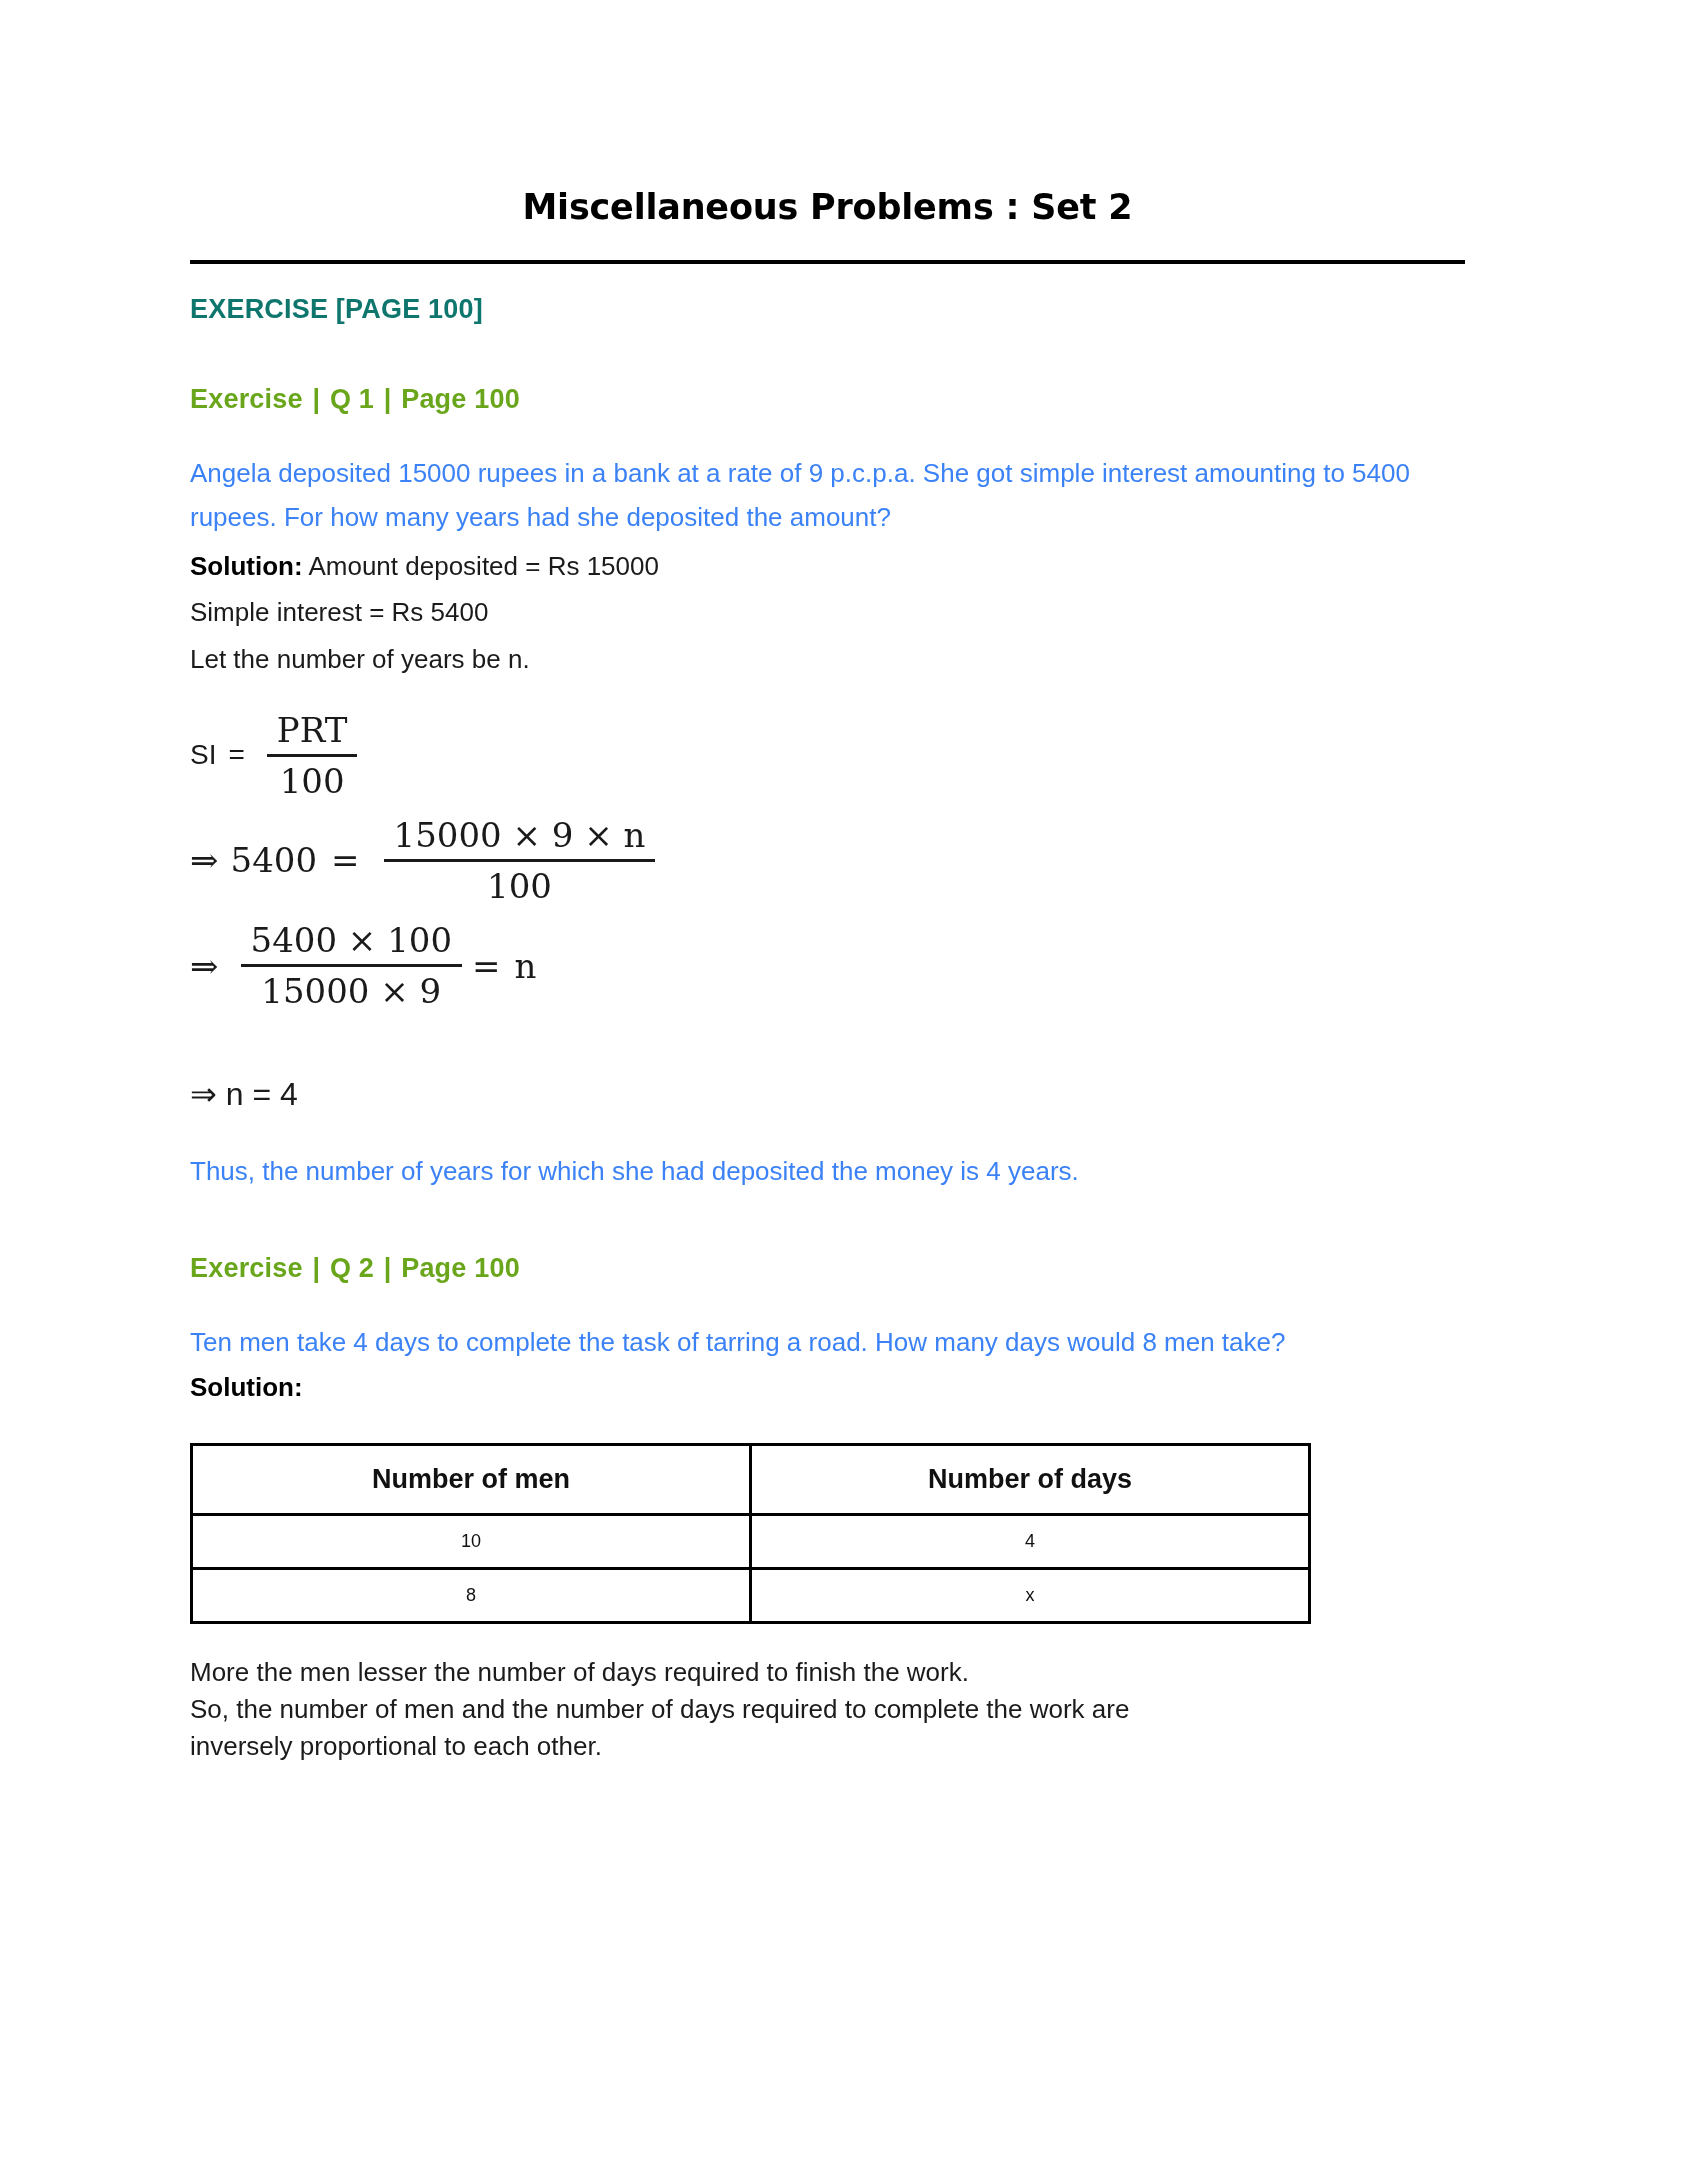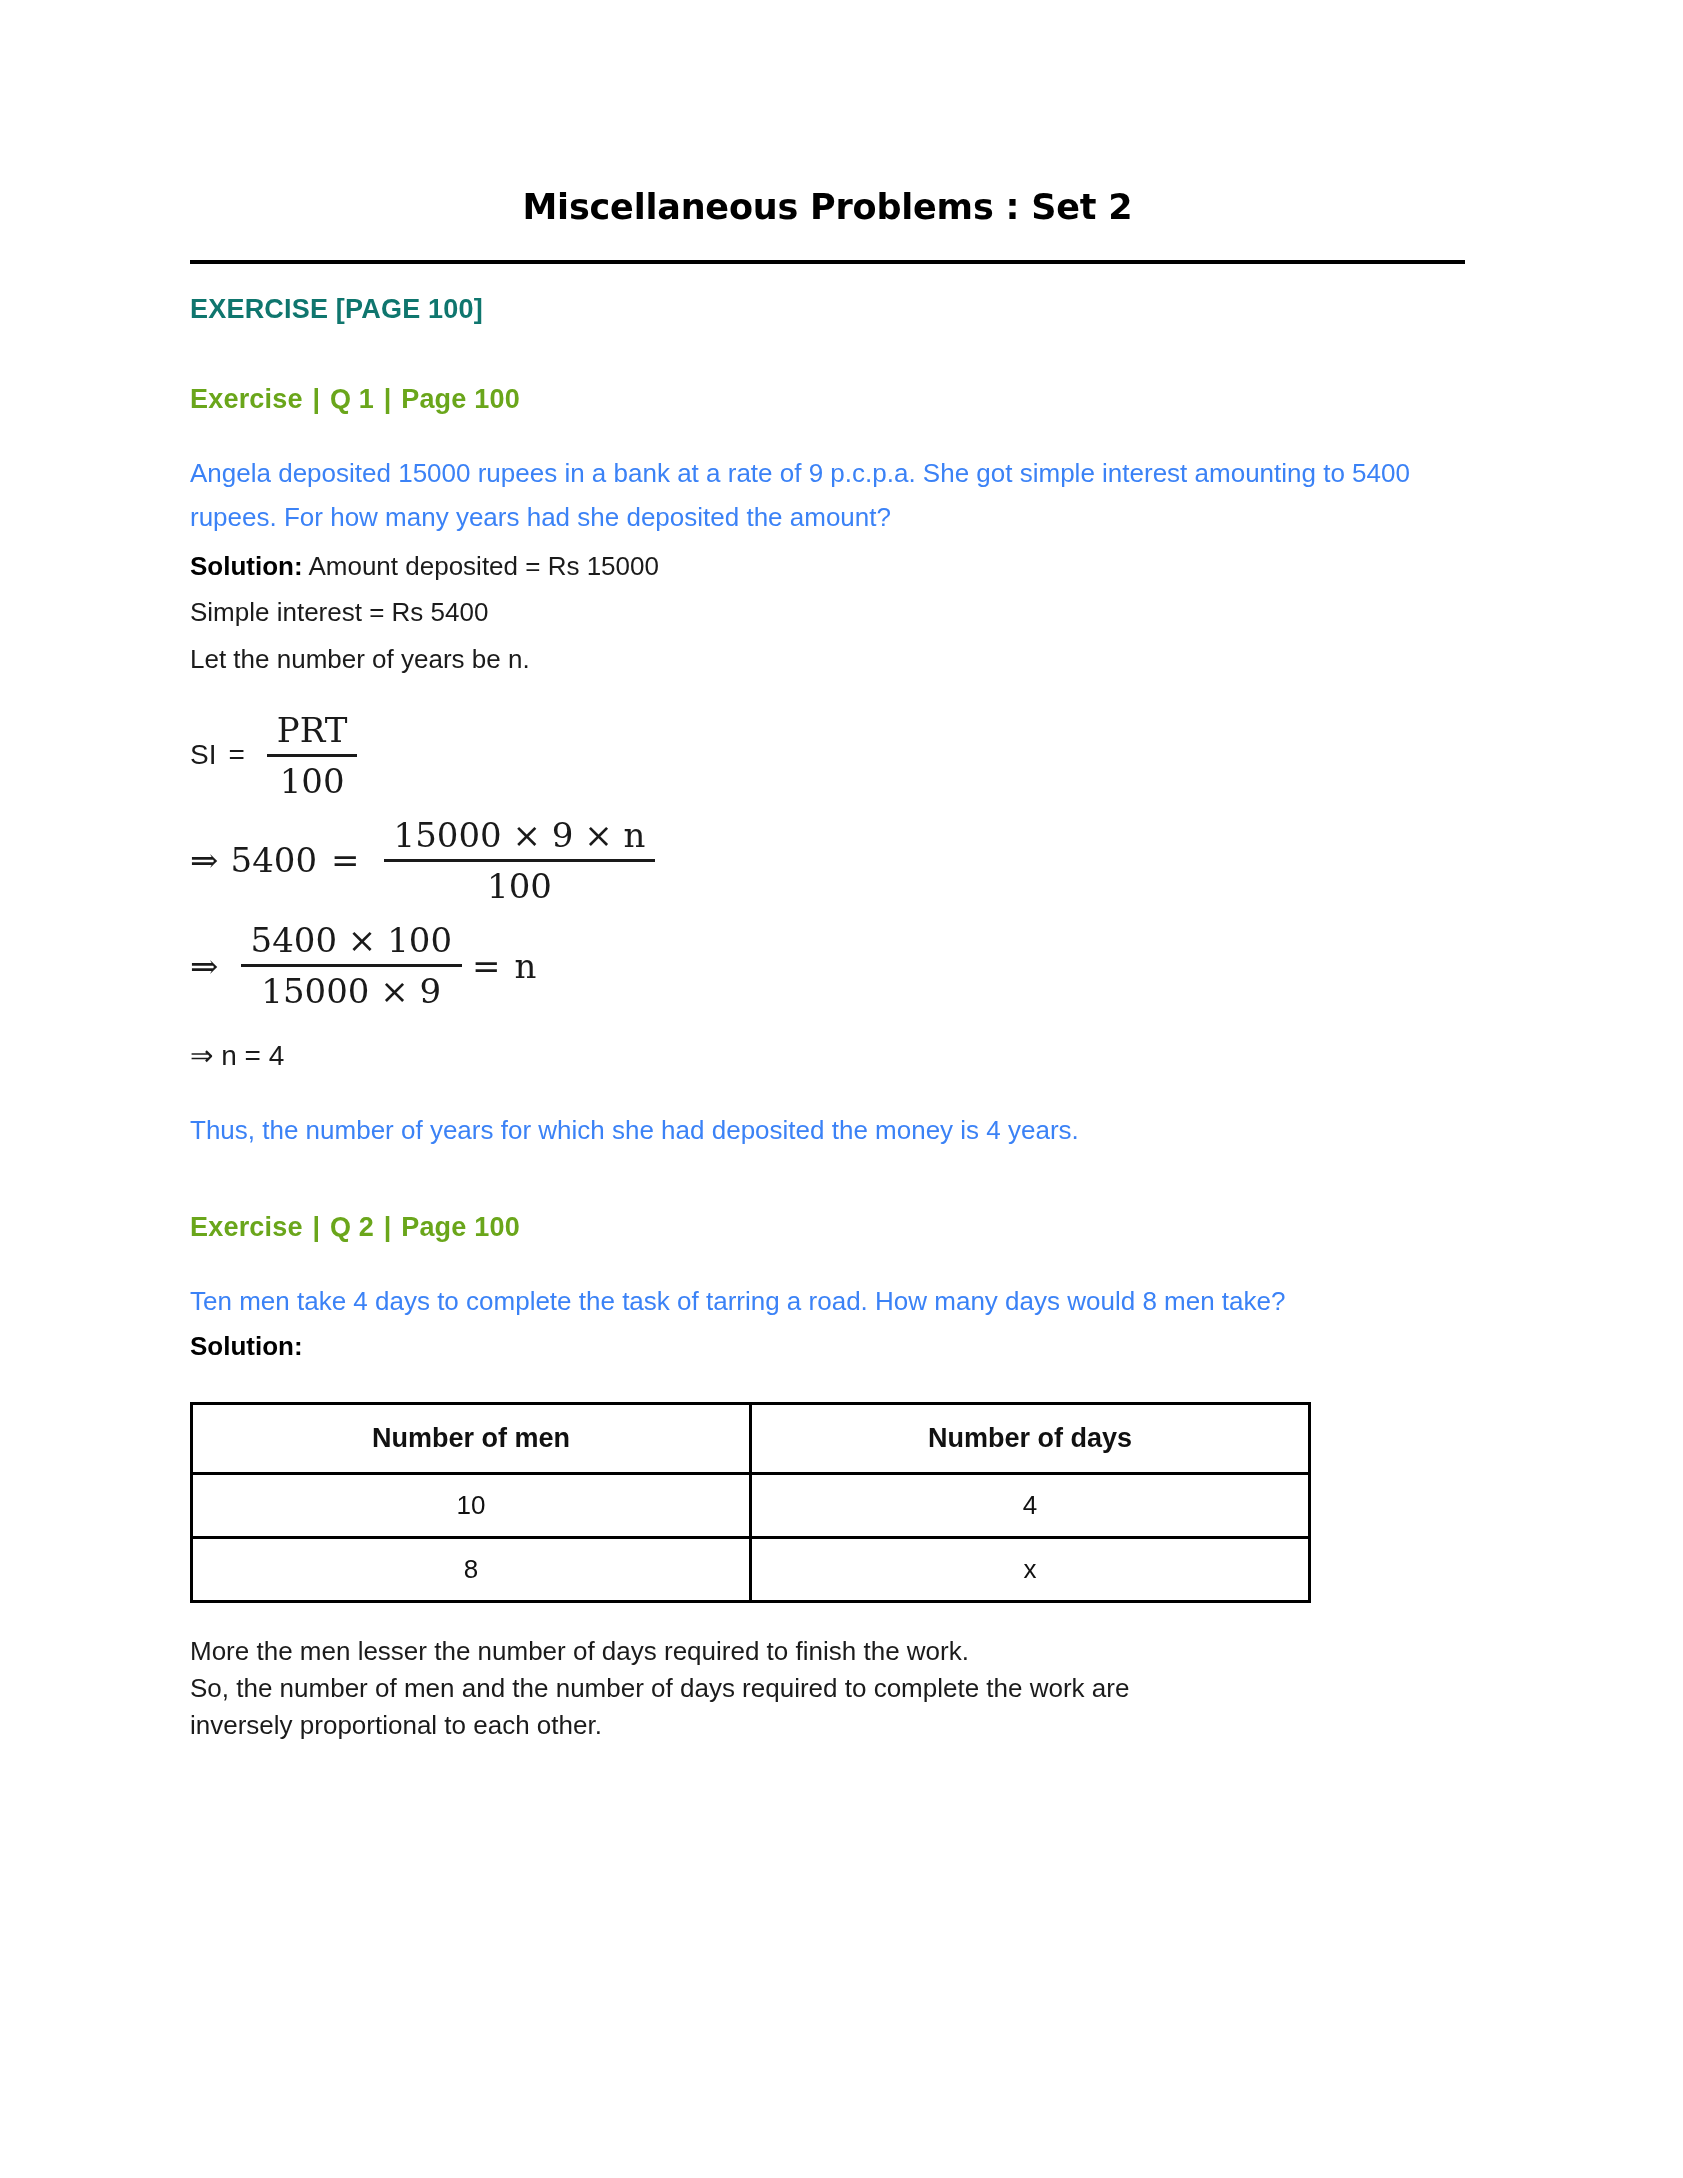--- a/index.html
+++ b/index.html
@@ -125,37 +125,37 @@
     padding: 0 10px;
     white-space: nowrap;
   }
   .frac .bar {
     height: 3px;
     background: #1a1a1a;
     width: 100%;
     margin: 4px 0;
   }
   .eq-small {
-    margin-top: 28px;
-    font-size: 28px;
+    margin-top: 64px;
+    font-size: 32px;
     font-family: "Liberation Sans", sans-serif;
     color: #1b1b1b;
   }
 
   
   .data-table {
     margin-top: 36px;
     border-collapse: collapse;
     width: 1121px;
     table-layout: fixed;
   }
   .data-table th, .data-table td {
     border: 3px solid #000000;
     text-align: center;
-    font-size: 26px;
+    font-size: 18px;
     color: #111111;
   }
   .data-table th {
     font-weight: bold;
     padding: 18px 6px;
     font-size: 27px;
   }
   .data-table td {
     font-weight: normal;
     padding: 15px 6px;

